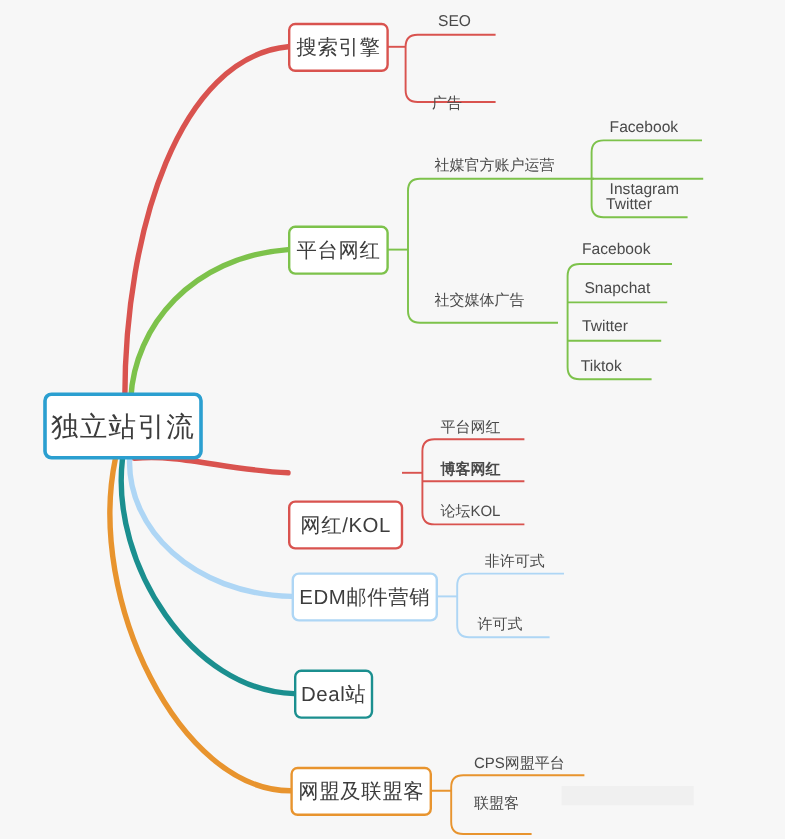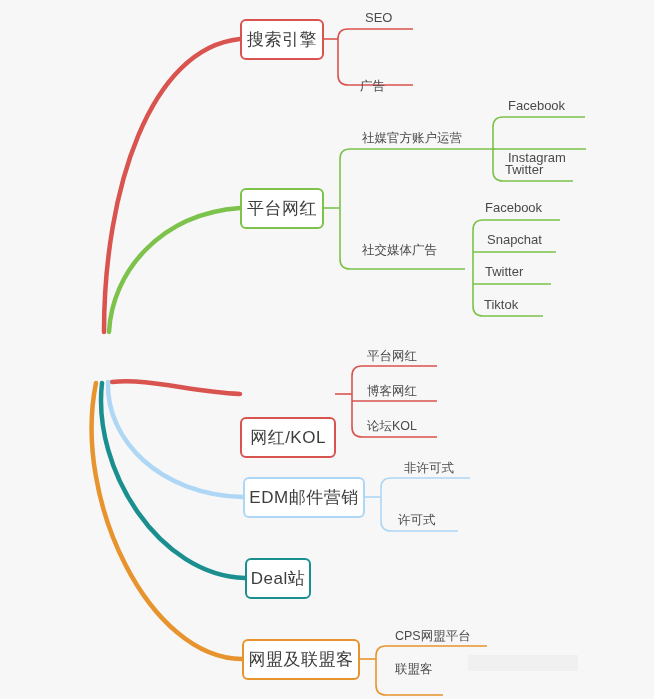--- a/index.html
+++ b/index.html
@@ -88,20 +88,23 @@
     <path d="M 437 366 L 362 366 Q 352 366 352 376 L 352 427 Q 352 437 362 437 L 437 437" fill="none" stroke="#d9534f" stroke-width="1.6"></path>
     <path d="M 352 401 L 437 401" fill="none" stroke="#d9534f" stroke-width="1.6"></path>
 
     <path d="M 364 497 L 381 497" fill="none" stroke="#aed6f5" stroke-width="1.6"></path>
     <path d="M 470 478 L 391 478 Q 381 478 381 488 L 381 521 Q 381 531 391 531 L 458 531" fill="none" stroke="#aed6f5" stroke-width="1.6"></path>
 
     <path d="M 359 659 L 376 659" fill="none" stroke="#e8942e" stroke-width="1.6"></path>
     <path d="M 487 646 L 386 646 Q 376 646 376 656 L 376 685 Q 376 695 386 695 L 443 695" fill="none" stroke="#e8942e" stroke-width="1.6"></path>
   </svg>
 
+  <div class="node root" style="left:36px;top:327px;width:133px;height:56px;border-color:#2b9fd0;">
+    <span>独立站引流</span>
+  </div>
 
   <div class="node main" style="left:240px;top:19px;width:84px;height:41px;border-color:#d9534f;">
     <span>搜索引擎</span>
   </div>
 
   <div class="node main" style="left:240px;top:188px;width:84px;height:41px;border-color:#7dc24b;">
     <span>平台网红</span>
   </div>
 
   <div class="node main" style="left:240px;top:374px;width:96px;height:41px;border-color:#d9534f;margin-top:43px;">
@@ -153,21 +156,21 @@
   <div class="sub l3" style="left:485px;top:264px;width:74px;">
     <span>Twitter</span>
   </div>
   <div class="sub l3" style="left:484px;top:297px;width:66px;">
     <span>Tiktok</span>
   </div>
 
   <div class="sub l3 cn" style="left:367px;top:348px;width:66px;">
     <span>平台网红</span>
   </div>
-  <div class="sub l3 cn" style="left:367px;top:383px;width:66px;">
+  <div class="sub l3 cn" style="left:367px;top:383px;width:66px;font-weight:bold;">
     <span>博客网红</span>
   </div>
   <div class="sub l3 cn" style="left:367px;top:418px;width:66px;">
     <span>论坛KOL</span>
   </div>
 
   <div class="sub l3 cn" style="left:404px;top:460px;width:64px;">
     <span>非许可式</span>
   </div>
   <div class="sub l3 cn" style="left:398px;top:512px;width:64px;">

